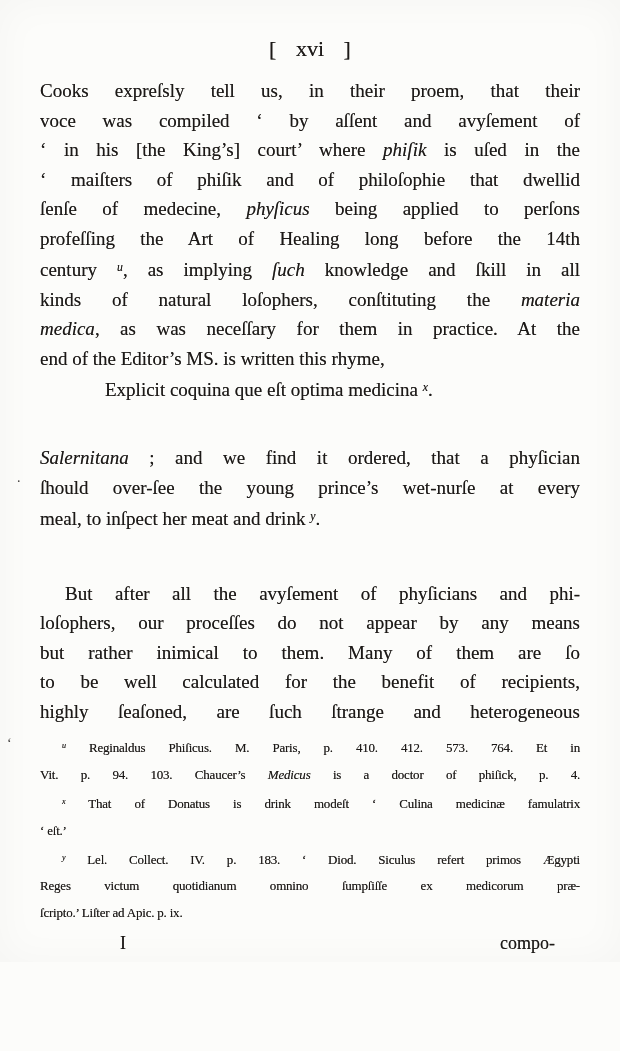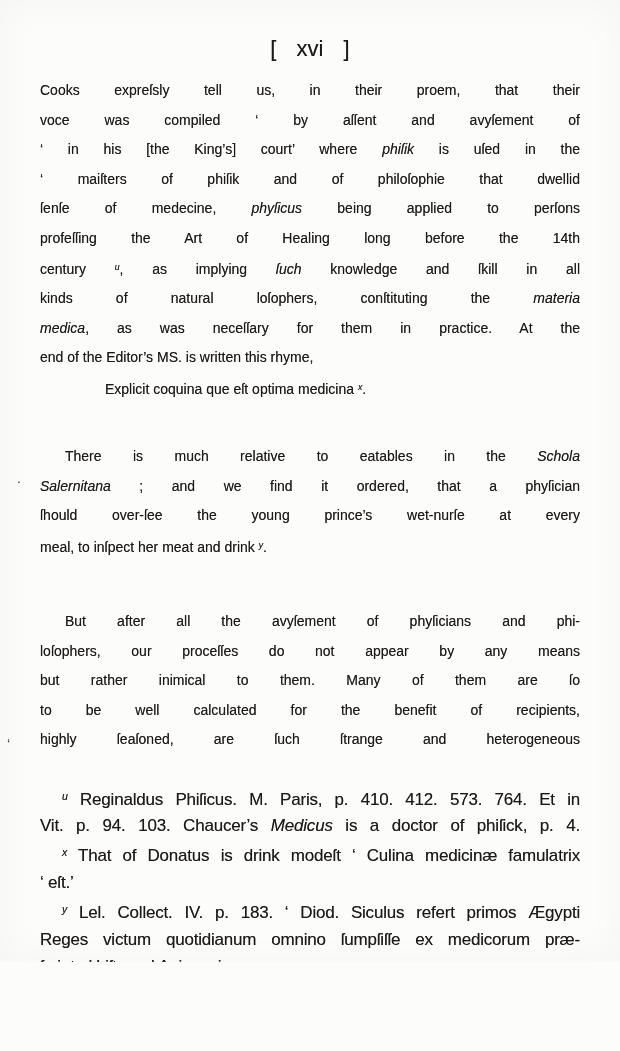--- a/index.html
+++ b/index.html
@@ -1,39 +1,39 @@
 <!DOCTYPE html>
 <html style="--paper: #fcfcfa; --ink: #1c1917;"><head>
 <meta charset="utf-8">
 <style>
   :root { --paper:#fcfcfa; --ink:#1c1917; }
   html,body { margin:0; padding:0; background:var(--paper); }
   .page {
     position:relative; width:620px; height:962px;
     background:var(--paper); overflow:hidden;
-    font-family:Liberation Sans, sans-serif;
+    font-family:Liberation Serif, serif;
     color:var(--ink);
     box-shadow:inset 0 0 40px rgba(0,0,0,0.03);
   }
   .text-block { position:absolute; left:40px; top:30px; width:540px; }
   .running-head {
     text-align:center; font-size:22px; word-spacing:14px;
     margin-top:6px; margin-bottom:14px;
     text-shadow:0 0 0.6px rgba(28,25,23,0.65);
   }
-  .body-text { font-size:14px; line-height:29.5px; text-shadow:0 0 0.6px rgba(28,25,23,0.6); }
+  .body-text { font-size:19px; line-height:29.5px; text-shadow:0 0 0.6px rgba(28,25,23,0.6); }
   .paragraph { margin:0; }
   .paragraph + .paragraph.sp1 { margin-top:38px; }
   .paragraph + .paragraph.sp2 { margin-top:45px; }
   .line { white-space:normal; }
   .line.just { text-align:justify; text-align-last:justify; }
   .it { font-style:italic; }
   .sup { font-size:62%; vertical-align:0.45em; font-style:italic; }
   .footnotes {
-    margin-top:28px; font-size:17px; line-height:27px; letter-spacing:-0.2px;
+    margin-top:6px; font-size:13px; line-height:27px; letter-spacing:-0.2px;
     text-shadow:0 0 0.5px rgba(28,25,23,0.6);
   }
   .footer-line {
     margin-top:7px; display:flex; justify-content:space-between; align-items:baseline;
     font-size:18px; text-shadow:0 0 0.6px rgba(28,25,23,0.65);
   }
   .signature { padding-left:80px; }
   .catchword { padding-right:25px; }
   .speck { position:absolute; font-size:14px; opacity:0.85; }
 </style>
@@ -52,21 +52,20 @@
           <div class="line just"><span>‘ maiſters of phiſik and of philoſophie that dwellid</span></div>
           <div class="line just"><span>ſenſe of medecine, </span><span class="it">phyſicus</span><span> being applied to perſons</span></div>
           <div class="line just"><span>profeſſing the Art of Healing long before the 14th</span></div>
           <div class="line just"><span>century </span><span class="sup">u</span><span>, as implying </span><span class="it">ſuch</span><span> knowledge and ſkill in all</span></div>
           <div class="line just"><span>kinds of natural loſophers, conſtituting the </span><span class="it">materia</span></div>
           <div class="line just"><span class="it">medica</span><span>, as was neceſſary for them in practice.  At the</span></div>
           <div class="line"><span>end of the Editor’s MS. is written this rhyme,</span></div>
           <div class="line" style="text-indent: 65px;"><span>Explicit coquina que eſt optima medicina </span><span class="sup">x</span><span>.</span></div>
         </div>
         <div class="paragraph sp1">
-          <div class="line just" style="text-indent: 25px;"><span>There is much relative to eatables in the </span><span class="it">Schola</span></div>
           <div class="line just"><span class="it">Salernitana</span><span> ; and we find it ordered, that a phyſician</span></div>
           <div class="line just"><span>ſhould over-ſee the young prince’s wet-nurſe at every</span></div>
           <div class="line"><span>meal, to inſpect her meat and drink </span><span class="sup">y</span><span>.</span></div>
         </div>
         <div class="paragraph sp2">
           <div class="line just" style="text-indent: 25px; margin-top: 40px;"><span>But after all the avyſement of phyſicians and phi-</span></div>
           <div class="line just"><span>loſophers, our proceſſes do not appear by any means</span></div>
           <div class="line just"><span>but rather inimical to them.  Many of them are ſo</span></div>
           <div class="line just"><span>to be well calculated for the benefit of recipients,</span></div>
           <div class="line just"><span>highly ſeaſoned, are ſuch ſtrange and heterogeneous</span></div>

